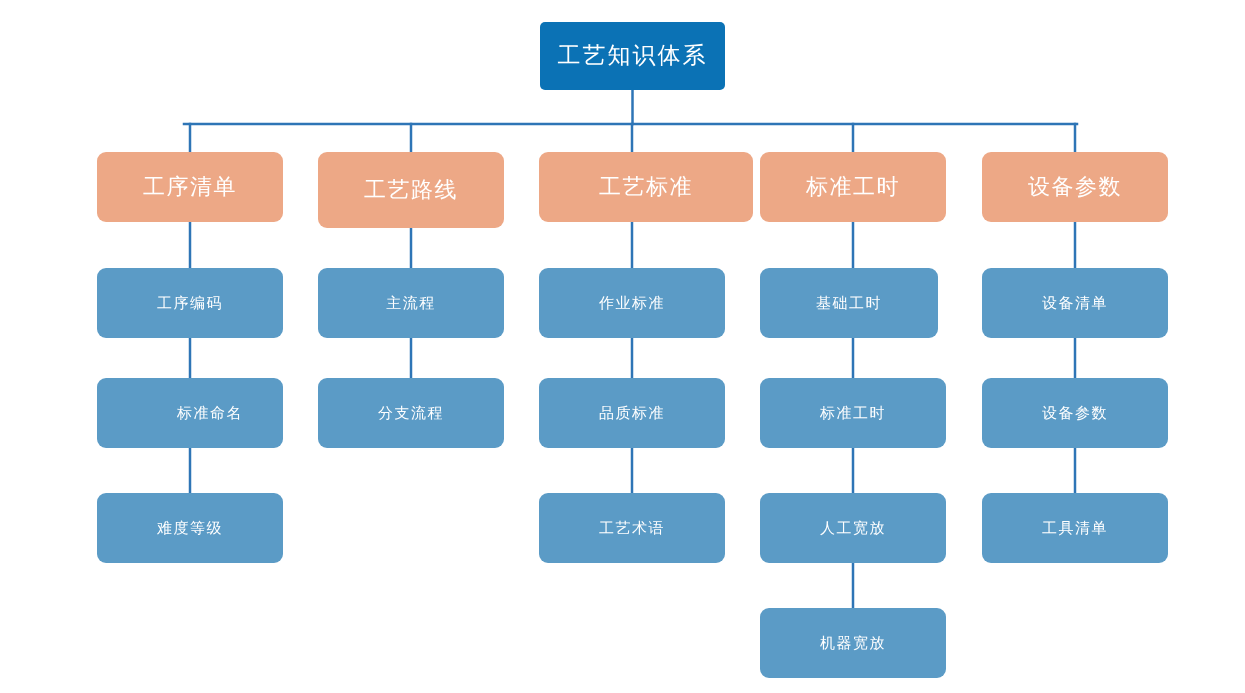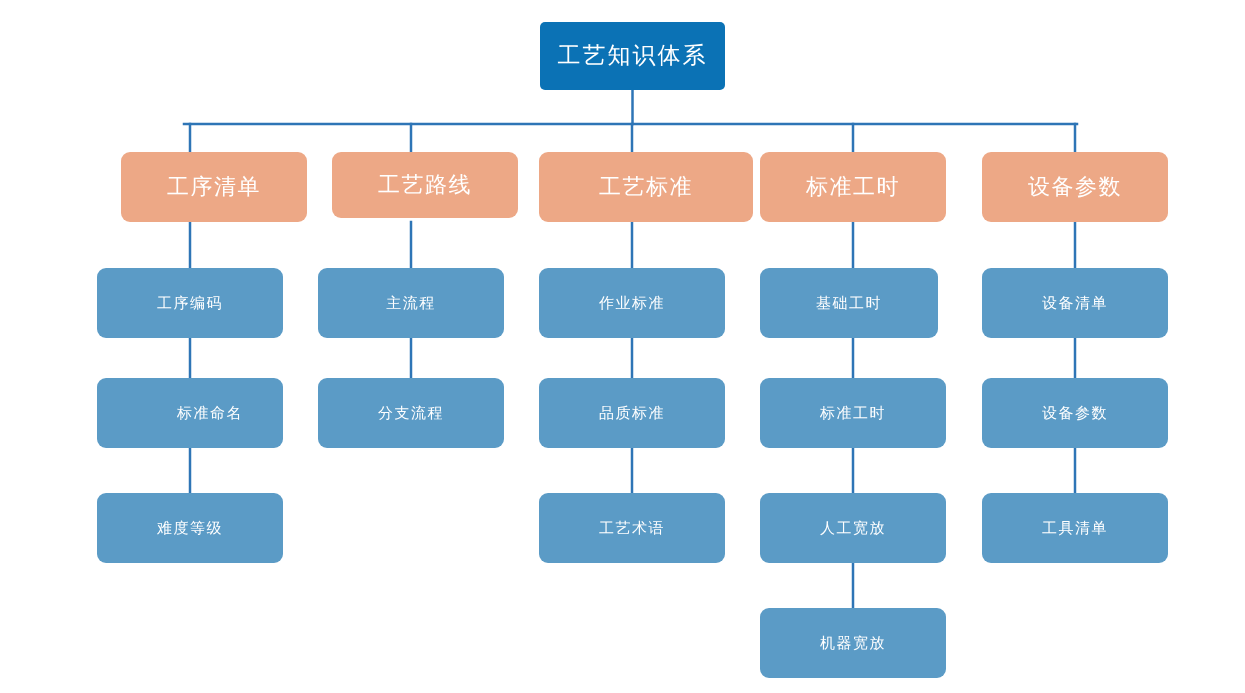--- a/index.html
+++ b/index.html
@@ -87,33 +87,33 @@
       <line x1="1075" y1="124" x2="1075" y2="152" stroke="#2E75B6" stroke-width="2.5" stroke-linecap="square"></line>
       <line x1="1075" y1="222" x2="1075" y2="268" stroke="#2E75B6" stroke-width="2.5" stroke-linecap="square"></line>
       <line x1="1075" y1="338" x2="1075" y2="378" stroke="#2E75B6" stroke-width="2.5" stroke-linecap="square"></line>
       <line x1="1075" y1="448" x2="1075" y2="493" stroke="#2E75B6" stroke-width="2.5" stroke-linecap="square"></line>
     </svg>
 
   <div id="node-layer">
       <div class="node node-root" style="left: 540px; top: 22px; width: 185px; height: 68px;">
         <span class="node-label">工艺知识体系</span>
       </div>
-      <div class="node node-branch" style="left: 97px; top: 152px; width: 186px; height: 70px; margin-left: 24px;">
+      <div class="node node-branch" style="left: 97px; top: 152px; width: 186px; height: 70px;">
         <span class="node-label">工序清单</span>
       </div>
       <div class="node node-leaf" style="left: 97px; top: 268px; width: 186px; height: 70px;">
         <span class="node-label">工序编码</span>
       </div>
       <div class="node node-leaf" style="left: 97px; top: 378px; width: 186px; height: 70px; padding-left: 40px;">
         <span class="node-label">标准命名</span>
       </div>
       <div class="node node-leaf" style="left: 97px; top: 493px; width: 186px; height: 70px;">
         <span class="node-label">难度等级</span>
       </div>
-      <div class="node node-branch" style="left: 332px; top: 152px; width: 186px; height: 66px;">
+      <div class="node node-branch" style="left: 318px; top: 152px; width: 186px; height: 76px;">
         <span class="node-label">工艺路线</span>
       </div>
       <div class="node node-leaf" style="left: 318px; top: 268px; width: 186px; height: 70px;">
         <span class="node-label">主流程</span>
       </div>
       <div class="node node-leaf" style="left: 318px; top: 378px; width: 186px; height: 70px;">
         <span class="node-label">分支流程</span>
       </div>
       <div class="node node-branch" style="left: 539px; top: 152px; width: 214px; height: 70px;">
         <span class="node-label">工艺标准</span>

